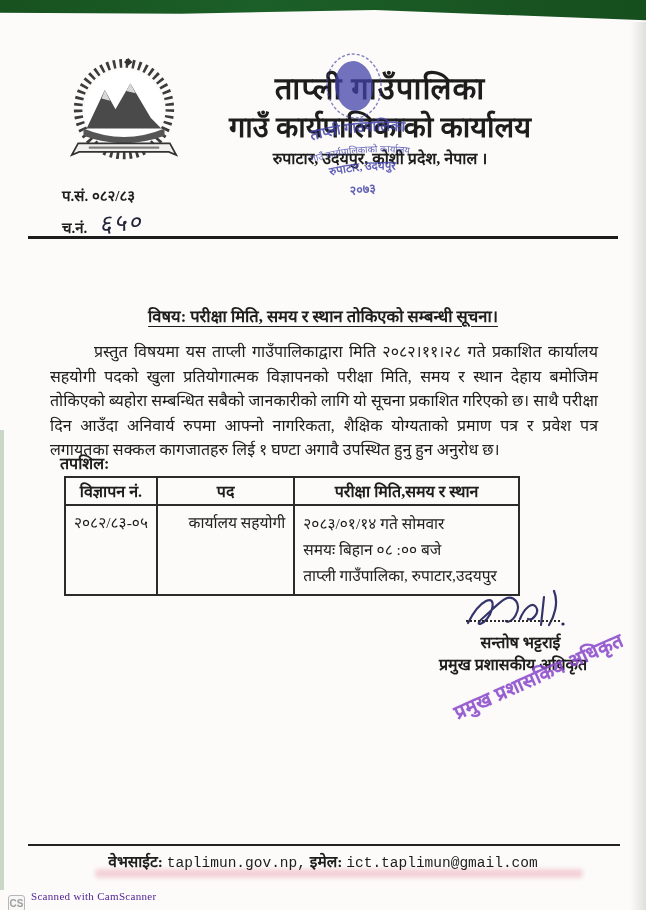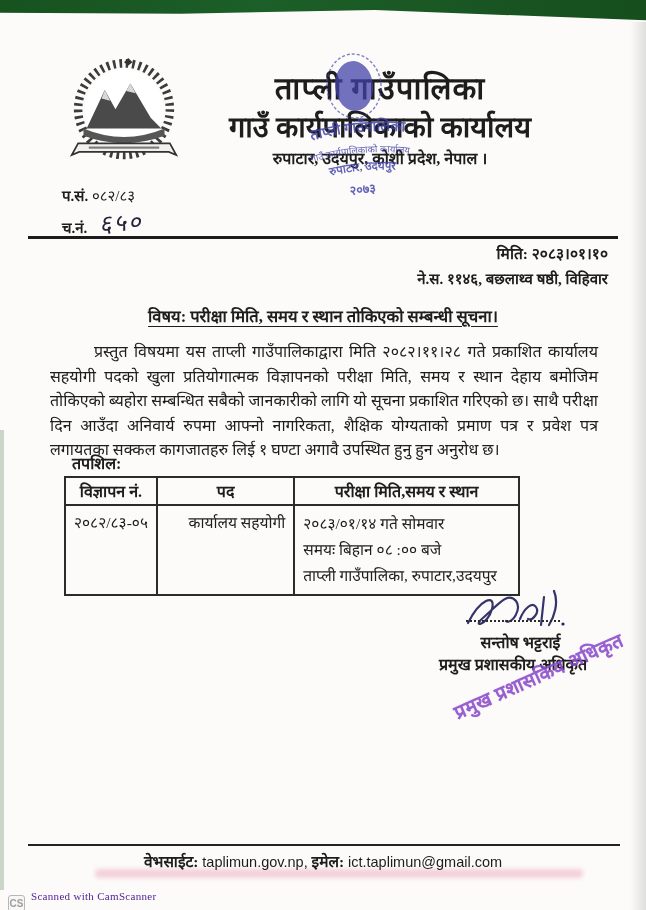--- a/index.html
+++ b/index.html
@@ -28,38 +28,38 @@
   .h-name   { position:absolute; left:190px; top:66px;  width:380px; text-align:center;
               font-size:31px; font-weight:600; letter-spacing:1px; }
   .h-office { position:absolute; left:150px; top:106px; width:460px; text-align:center;
               font-size:29px; font-weight:600; }
   .h-addr   { position:absolute; left:150px; top:147px; width:460px; text-align:center;
               font-size:16px; font-weight:700; }
   .round-stamp { position:absolute; left:268px; top:48px; width:176px; height:152px;
                  transform:rotate(-6deg); opacity:0.82; }
   
   .ref1 { position:absolute; left:62px; top:185px; font-size:15px; font-weight:700; }
-  .ref1 .val, .ref2 .val { font-weight:400; }
+  .ref1 .val, .ref2 .val { font-weight:700; }
   .ref2 { position:absolute; left:62px; top:207px; font-size:15px; font-weight:700; }
   .chalani-hand { display:inline-block; font-size:24px; font-style:italic; font-weight:400;
                   letter-spacing:2px; color:#23233a; transform:rotate(-4deg) translateY(-2px);
                   margin-left:8px; }
   .rule-top { position:absolute; left:28px; top:236px; width:590px; height:2.5px; background:#1c1c1c; }
   .date-block { position:absolute; right:38px; top:242px; text-align:right; }
   .date-line  { font-size:15.5px; font-weight:600; }
   .ns-line    { font-size:15px;  font-weight:600; margin-top:4px; }
   
   .subject { position:absolute; left:50px; top:304px; width:546px; text-align:center;
              font-size:16.5px; font-weight:700; text-decoration:underline;
              text-underline-offset:4px; }
   
   .body-par { position:absolute; left:50px; top:340px; width:548px;
               font-size:16px; font-weight:500; line-height:24.5px;
               text-align:justify; text-indent:44px; }
-  .tapasil { position:absolute; left:60px; top:452px; font-size:16px; font-weight:700;margin-left:12px; }
+  .tapasil { position:absolute; left:60px; top:452px; font-size:16px; font-weight:700; }
   
   .notice-table { position:absolute; left:64px; top:476px; width:456px;
                   border-collapse:collapse; font-size:15.5px; }
   .notice-table th, .notice-table td { border:2px solid #2b2b2b; }
   .notice-table th { font-weight:700; text-align:center; padding:2px 4px; font-size:16px; }
   .notice-table td { vertical-align:top; padding:5px 8px; height:86px; }
   .td-adv  { width:68px;  text-align:center; }
   .td-post { width:138px; padding-left:14px !important;text-align:right; }
   .td-exam { width:226px; line-height:26px; }
   
@@ -74,21 +74,21 @@
                font-size:19px; font-weight:700; letter-spacing:0.5px;
                transform:rotate(-24deg); transform-origin:0 50%;
                opacity:0.88; text-shadow:0 0 1px rgba(138,74,203,0.6); }
   
   .pink-smudge { position:absolute; left:95px; top:869px; width:488px; height:9px;
                  background:rgba(232,160,178,0.45); filter:blur(2px); border-radius:4px; }
   .rule-bottom { position:absolute; left:28px; top:844px; width:592px; height:2px; background:#222; }
   .footer-line { position:absolute; left:50px; top:850px; width:546px; text-align:center;
                  font-size:15.5px; }
   .footer-line .lbl { font-weight:700; }
-  .footer-line .val { font-family:Liberation Sans, sans-serif; font-size:14.5px;margin-top:41px; }
+  .footer-line .val { font-family:Liberation Mono, monospace; font-size:14.5px;margin-top:41px; }
   
   .watermark { position:absolute; left:8px; top:879px; display:flex; align-items:center; gap:6px; }
   .cs-box { width:17px; height:17px; border:1.3px solid #b7b7b7; border-radius:3px;
             background:#f7f7f7; color:#9e9e9e; font-family:"Liberation Sans",sans-serif;
             font-weight:700; font-size:10px; display:flex; align-items:center; justify-content:center;margin-top:16px; }
   .cs-text { color:#4c1d95; font-size:11px; letter-spacing:0.3px; }
 </style>
 </head>
 <body>
 
@@ -137,24 +137,20 @@
     <span>प.सं.</span>
     <span class="val">०८२/८३</span>
   </div>
   <div class="ref2">
     <span>च.नं.</span>
     <span class="chalani-hand">६५०</span>
   </div>
 
   <div class="rule-top"></div>
 
-  <div class="date-block">
-    <div class="date-line">मिति: २०८३।०१।१०</div>
-    <div class="ns-line">ने.स. ११४६, बछलाथ्व षष्ठी, विहिवार</div>
-  </div>
 
   <div class="subject">विषय: परीक्षा मिति, समय र स्थान तोकिएको सम्बन्धी सूचना।</div>
 
   <div class="body-par">प्रस्तुत विषयमा यस ताप्ली गाउँपालिकाद्वारा मिति २०८२।११।२८ गते प्रकाशित कार्यालय सहयोगी पदको खुला प्रतियोगात्मक विज्ञापनको परीक्षा मिति, समय र स्थान देहाय बमोजिम तोकिएको ब्यहोरा सम्बन्धित सबैको जानकारीको लागि यो सूचना प्रकाशित गरिएको छ। साथै परीक्षा दिन आउँदा अनिवार्य रुपमा आफ्नो नागरिकता, शैक्षिक योग्यताको प्रमाण पत्र र प्रवेश पत्र लगायतका सक्कल कागजातहरु लिई १ घण्टा अगावै उपस्थित हुनु हुन अनुरोध छ।</div>
   <div class="tapasil">तपशिल:</div>
 
   <table class="notice-table">
     <thead>
       <tr>
         <th>विज्ञापन नं.</th>

